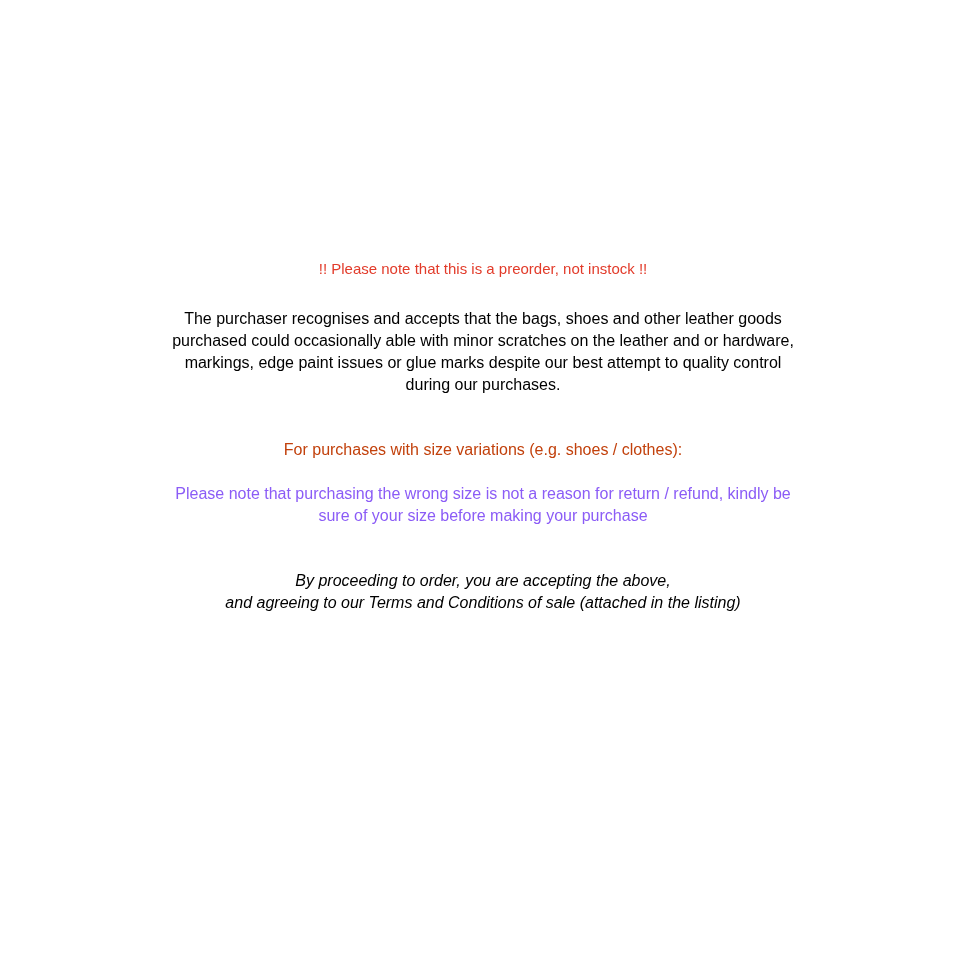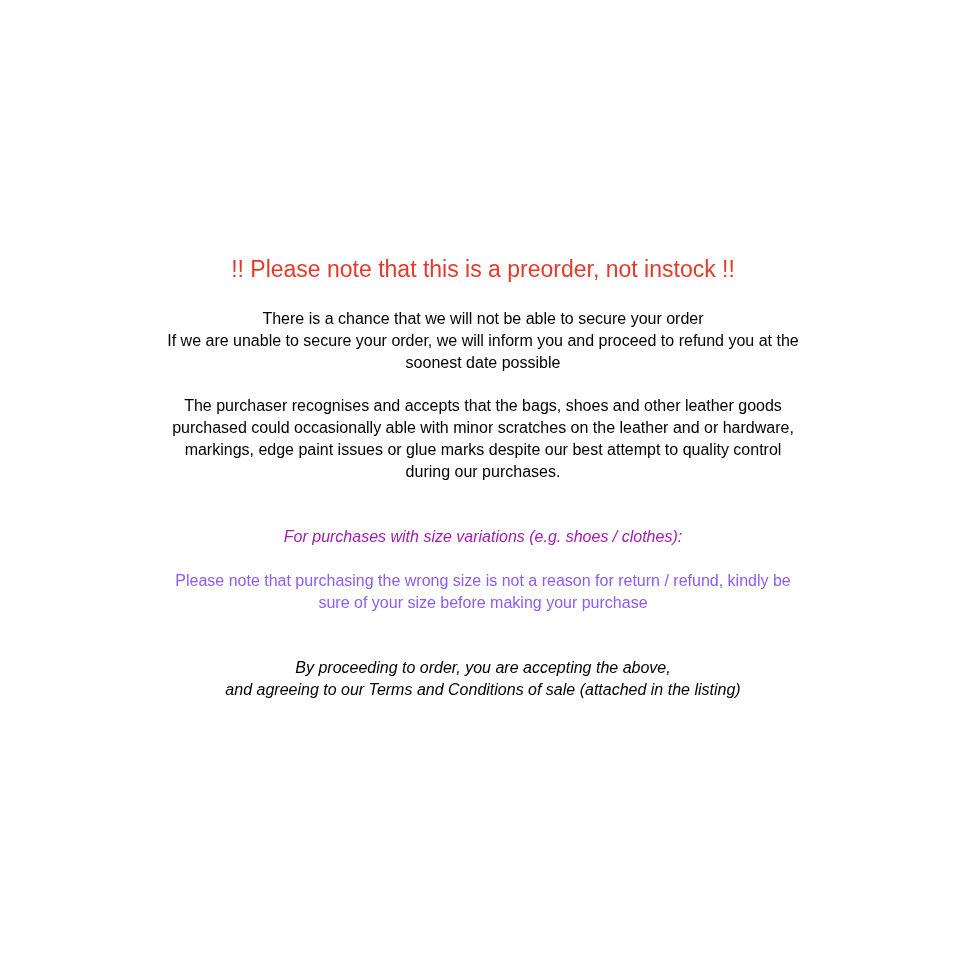--- a/index.html
+++ b/index.html
@@ -17,53 +17,49 @@
     width: 860px;
     margin: 0 auto;
     padding-top: 258px;
     text-align: center;
     color: #000000;
     font-size: 16px;
     line-height: 22px;
   }
   .notice-title {
     color: #e23b2a;
-    font-size: 23px;
+    font-size: 15px;
     line-height: 22px;
     margin: 0 0 28px 0;
     font-weight: 400;
   }
   .para {
     margin: 0 0 21px 0;
     white-space: pre-line;
   }
   .para:last-child {
     margin-bottom: 0;
     font-style: italic;
   }
   .red-line {
-    color: #a21caf;
+    color: #c2410c;
     white-space: pre-line;
-    font-style: italic;
   }
   .black-lines {
     color: #8b5cf6;
     white-space: pre-line;
   }
 </style>
 </head>
 <body>
 
 <div class="notice">
 
   <h1 class="notice-title">!! Please note that this is a preorder, not instock !!</h1>
 
-  <p class="para">There is a chance that we will not be able to secure your order
-If we are unable to secure your order, we will inform you and proceed to refund you at the
-soonest date possible</p>
 
   <p class="para">The purchaser recognises and accepts that the bags, shoes and other leather goods
 purchased could occasionally able with minor scratches on the leather and or hardware,
 markings, edge paint issues or glue marks despite our best attempt to quality control
 during our purchases.</p>
 
 
   <div class="para">
     <div class="red-line">For purchases with size variations (e.g. shoes / clothes):</div>
     <div class="black-lines">Please note that purchasing the wrong size is not a reason for return / refund, kindly be

